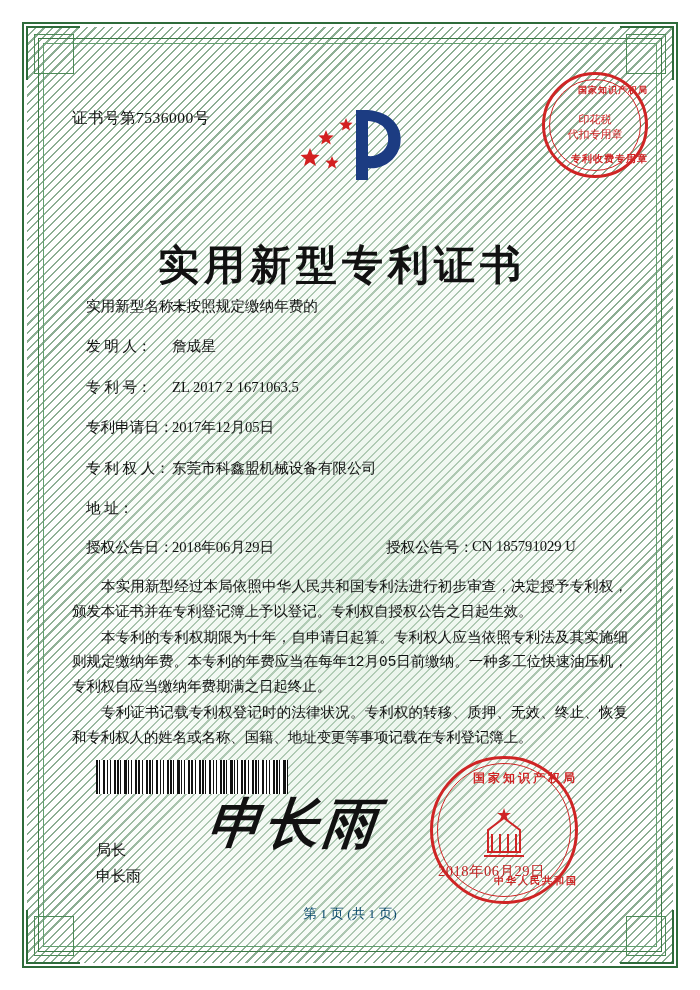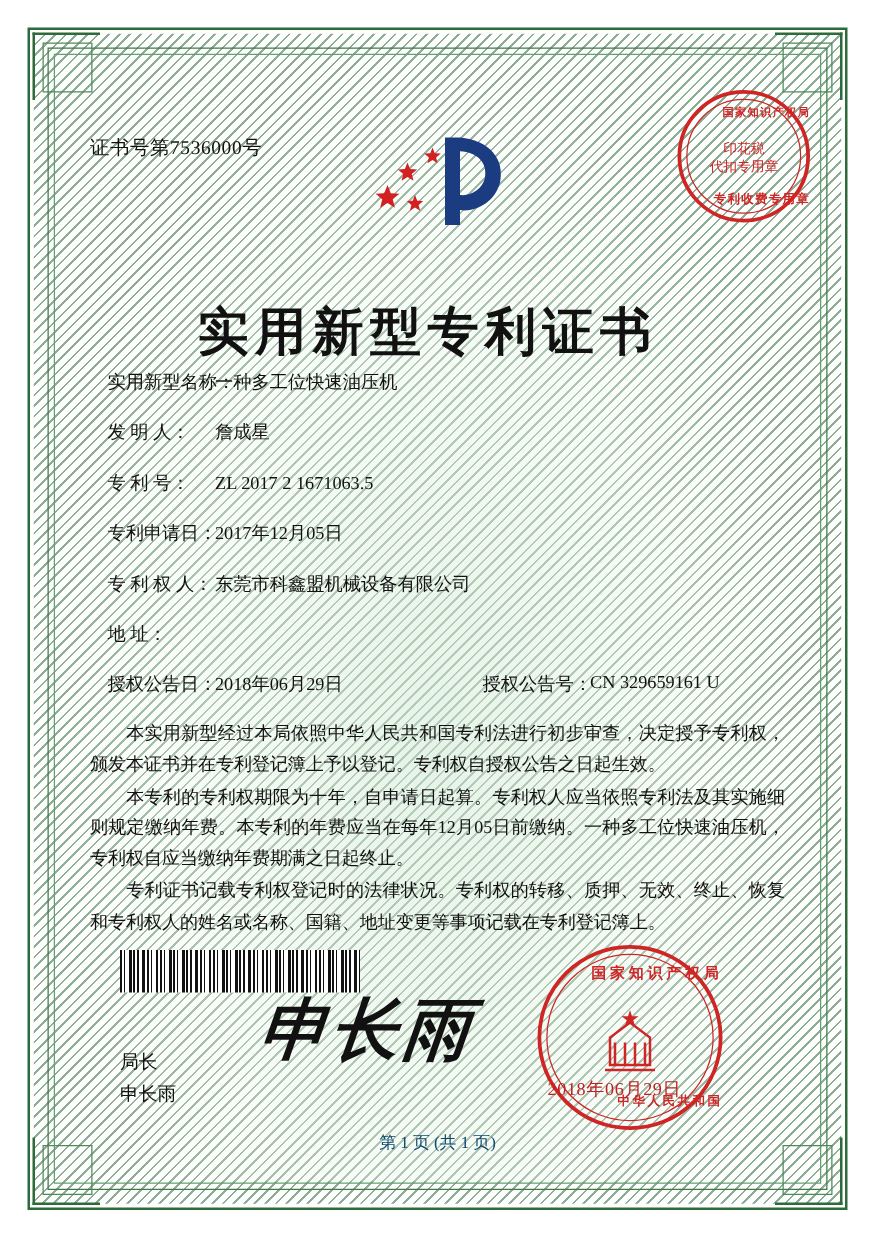--- a/index.html
+++ b/index.html
@@ -161,20 +161,21 @@
     left: 72px; top: 575px;
     width: 556px;
     font-size: 14.4px;
     line-height: 1.72;
     color: #111;
     text-align: justify;
   }
   .paras p {
     margin: 0 0 1px 0;
     text-indent: 29px;
+    font-family: Liberation Mono, monospace;
   }
 
   
   .barcode {
     position: absolute;
     left: 96px; top: 760px;
     width: 192px; height: 34px;
     background:
       repeating-linear-gradient(90deg,
         #111 0px, #111 1.6px, #fff 1.6px, #fff 3.2px,
@@ -293,21 +294,21 @@
     </div>
     <div class="seal-text-bottom" style="bottom:12px; font-size:10px;">专利收费专用章</div>
   </div>
 
   <div class="doc-title">实用新型专利证书</div>
 
   <div class="fields">
 
     <div class="field">
       <span class="lbl">实用新型名称：</span>
-      <span class="val">一种多工位快速油压机</span>
+      <span class="val">未按照规定缴纳年费的</span>
     </div>
 
     <div class="field">
       <span class="lbl">发 明 人：</span>
       <span class="val">詹成星</span>
     </div>
 
     <div class="field">
       <span class="lbl">专 利 号：</span>
       <span class="val">ZL 2017 2 1671063.5</span>
@@ -327,21 +328,21 @@
       <span class="lbl">地 址：</span>
     </div>
 
     <div class="row-split">
       <div class="left">
         <span class="lbl2">授权公告日：</span>
         <span>2018年06月29日</span>
       </div>
       <div class="right">
         <span class="lbl2">授权公告号：</span>
-        <span>CN 329659161 U</span>
+        <span>CN 185791029 U</span>
       </div>
     </div>
 
   </div>
 
   <div class="paras">
     <p>本实用新型经过本局依照中华人民共和国专利法进行初步审查，决定授予专利权，颁发本证书并在专利登记簿上予以登记。专利权自授权公告之日起生效。</p>
     <p>本专利的专利权期限为十年，自申请日起算。专利权人应当依照专利法及其实施细则规定缴纳年费。本专利的年费应当在每年12月05日前缴纳。一种多工位快速油压机，专利权自应当缴纳年费期满之日起终止。</p>
     <p>专利证书记载专利权登记时的法律状况。专利权的转移、质押、无效、终止、恢复和专利权人的姓名或名称、国籍、地址变更等事项记载在专利登记簿上。</p>
   </div>

